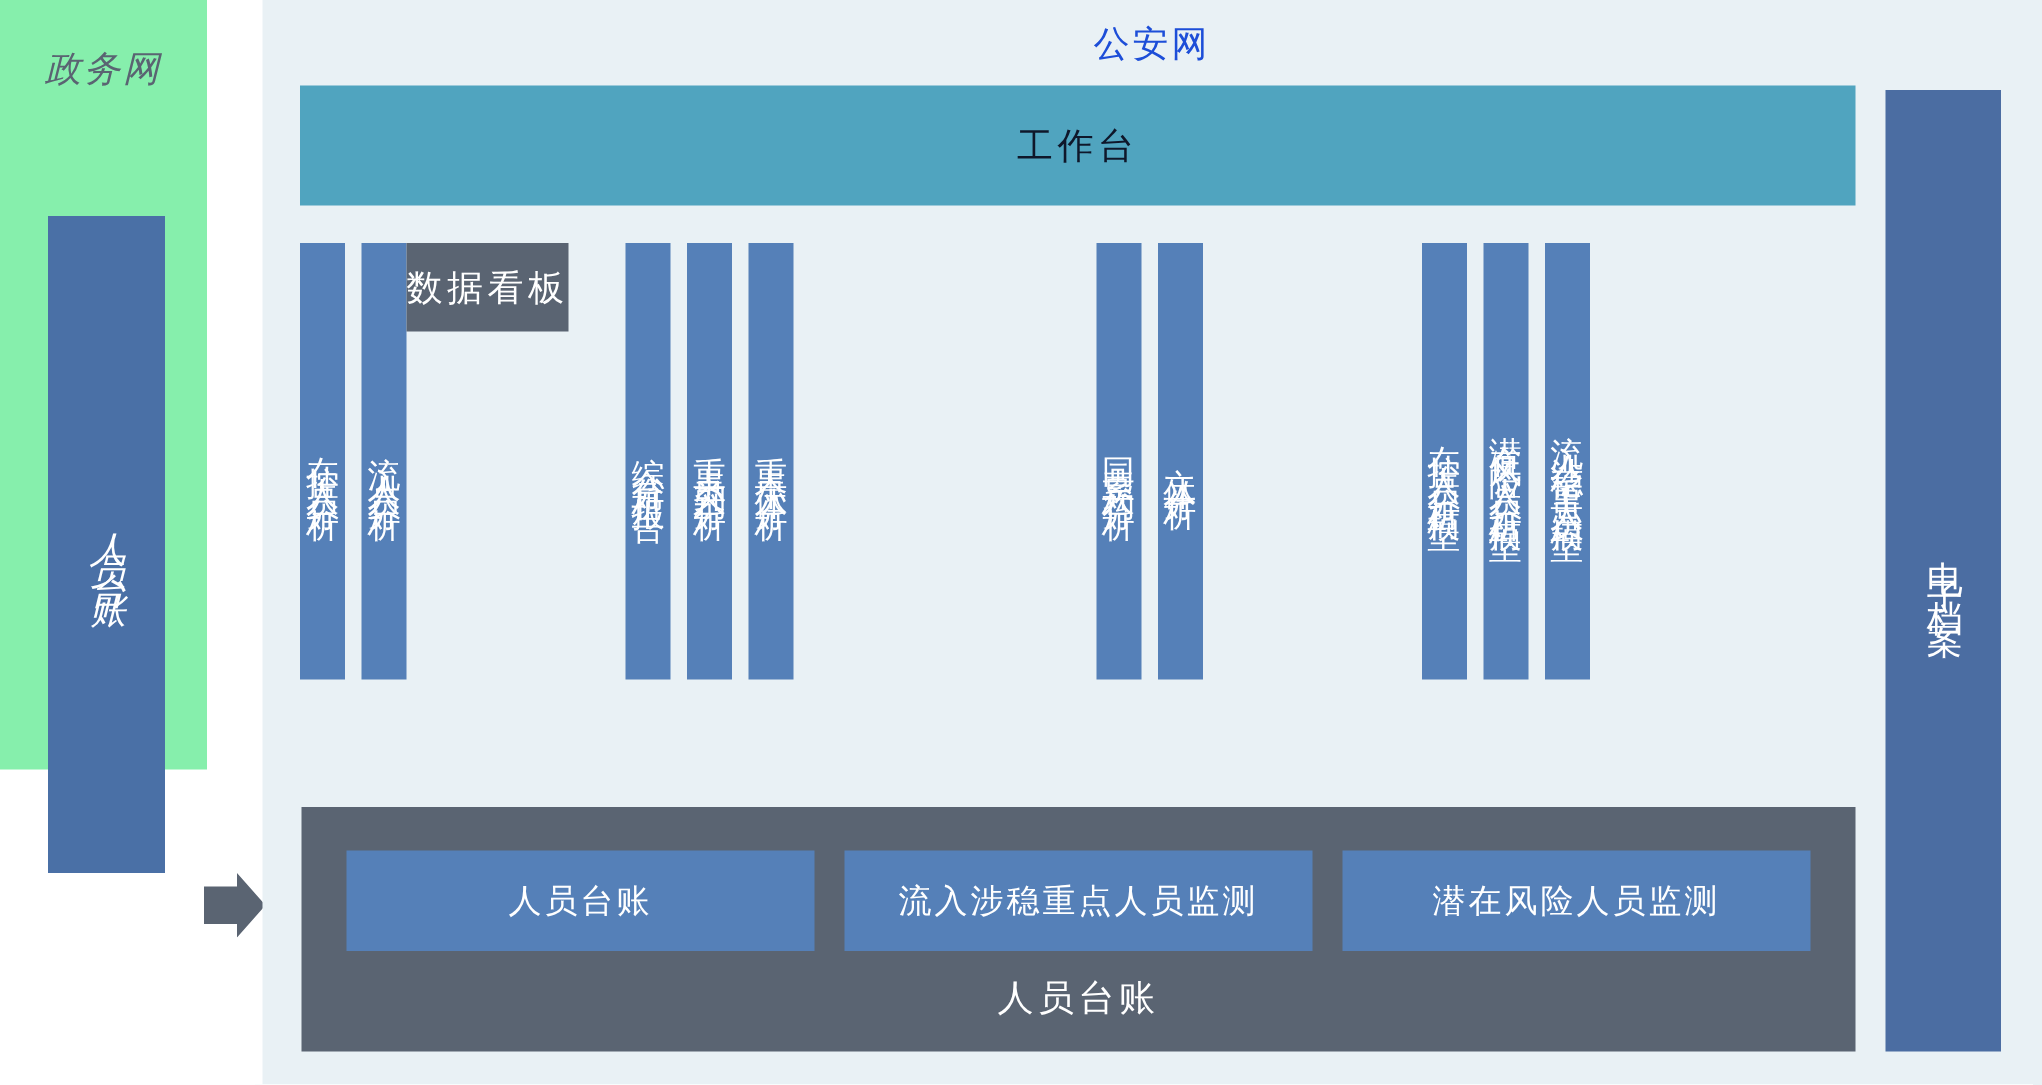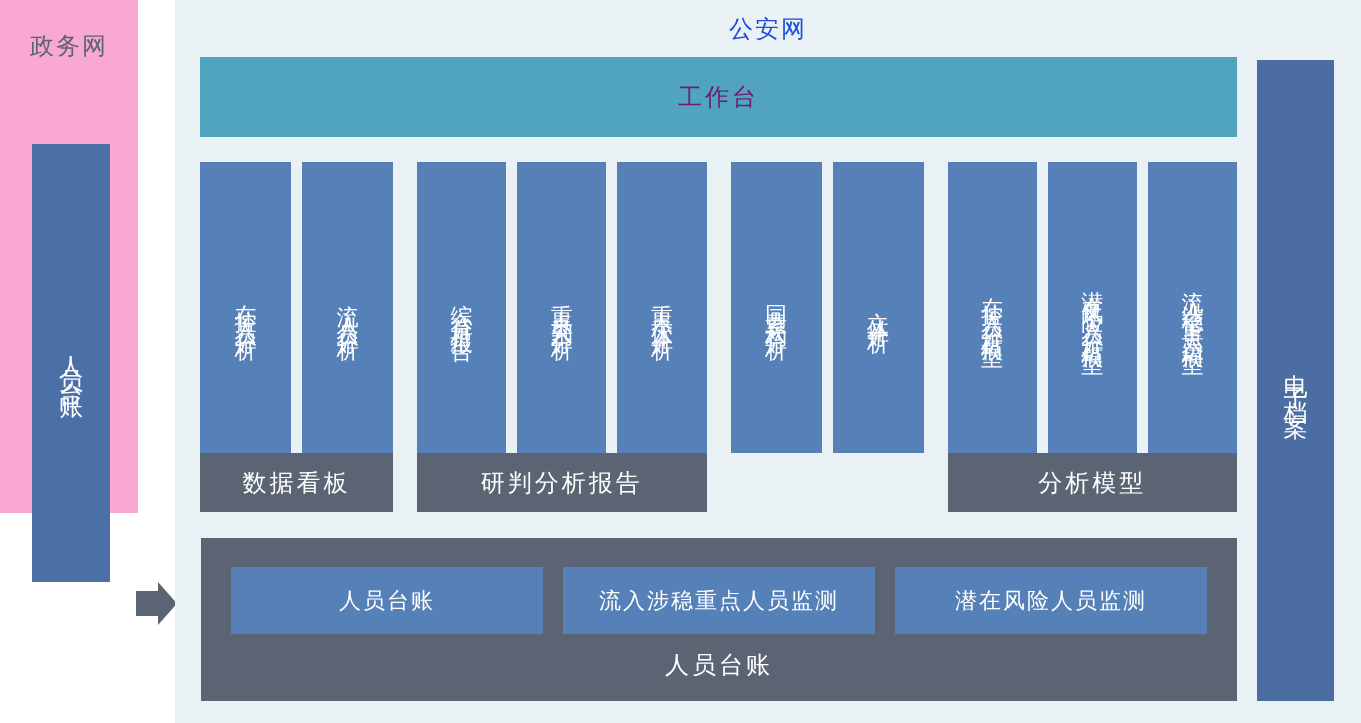--- a/index.html
+++ b/index.html
@@ -10,21 +10,22 @@
     height: 723px;
     background: #ffffff;
     overflow: hidden;
   }
 
   
   .left-panel {
     position: absolute;
     left: 0; top: 0;
     width: 138px; height: 513px;
-    background: #f9a8d4;
+    background: #86efac;
+    font-style: italic;
   }
   .left-title {
     position: absolute;
     top: 30px; left: 0;
     width: 100%;
     text-align: center;
     font-size: 24px;
     letter-spacing: 2px;
     color: #5a6472;
   }
@@ -69,39 +70,38 @@
     text-align: center;
     font-size: 24px;
     letter-spacing: 2px;
     color: #1d4ed8;
   }
   .workbench {
     position: absolute;
     left: 25px; top: 57px;
     width: 1037px; height: 80px;
     background: #50a4bf;
-    color: #701a75;
+    color: #0f172a;
     font-size: 24px;
     letter-spacing: 3px;
     display: flex;
     align-items: center;
     justify-content: center;
   }
 
   
   .groups-row {
     position: absolute;
     left: 25px; top: 162px;
     width: 1037px; height: 350px;
     display: flex;
     gap: 24px;
   }
   .group {
     display: flex;
-    flex-direction: column;
     flex-basis: 0;
     min-width: 0;
   }
   .group .bars {
     display: flex;
     gap: 11px;
     height: 291px;
   }
   .module-bar {
     flex: 1;
@@ -206,21 +206,20 @@
           <div class="module-bar">
             <span class="v-text mod">综合分析报告</span>
           </div>
           <div class="module-bar">
             <span class="v-text mod">重点类别分析</span>
           </div>
           <div class="module-bar">
             <span class="v-text mod">重点个体分析</span>
           </div>
         </div>
-        <div class="group-footer">研判分析报告</div>
       </div>
 
       <div class="group" style="flex-grow:2">
         <div class="bars">
           <div class="module-bar">
             <span class="v-text mod">同素异构分析</span>
           </div>
           <div class="module-bar">
             <span class="v-text mod">立体分析</span>
           </div>
@@ -232,21 +231,20 @@
           <div class="module-bar">
             <span class="v-text mod">在控人员分析模型</span>
           </div>
           <div class="module-bar">
             <span class="v-text mod">潜在风险人员分析模型</span>
           </div>
           <div class="module-bar">
             <span class="v-text mod">流入涉稳重点人员模型</span>
           </div>
         </div>
-        <div class="group-footer">分析模型</div>
       </div>
 
     </div>
 
     <div class="bottom-box">
       <div class="bottom-buttons">
         <div class="ledger-button">人员台账</div>
         <div class="ledger-button">流入涉稳重点人员监测</div>
         <div class="ledger-button">潜在风险人员监测</div>
       </div>

